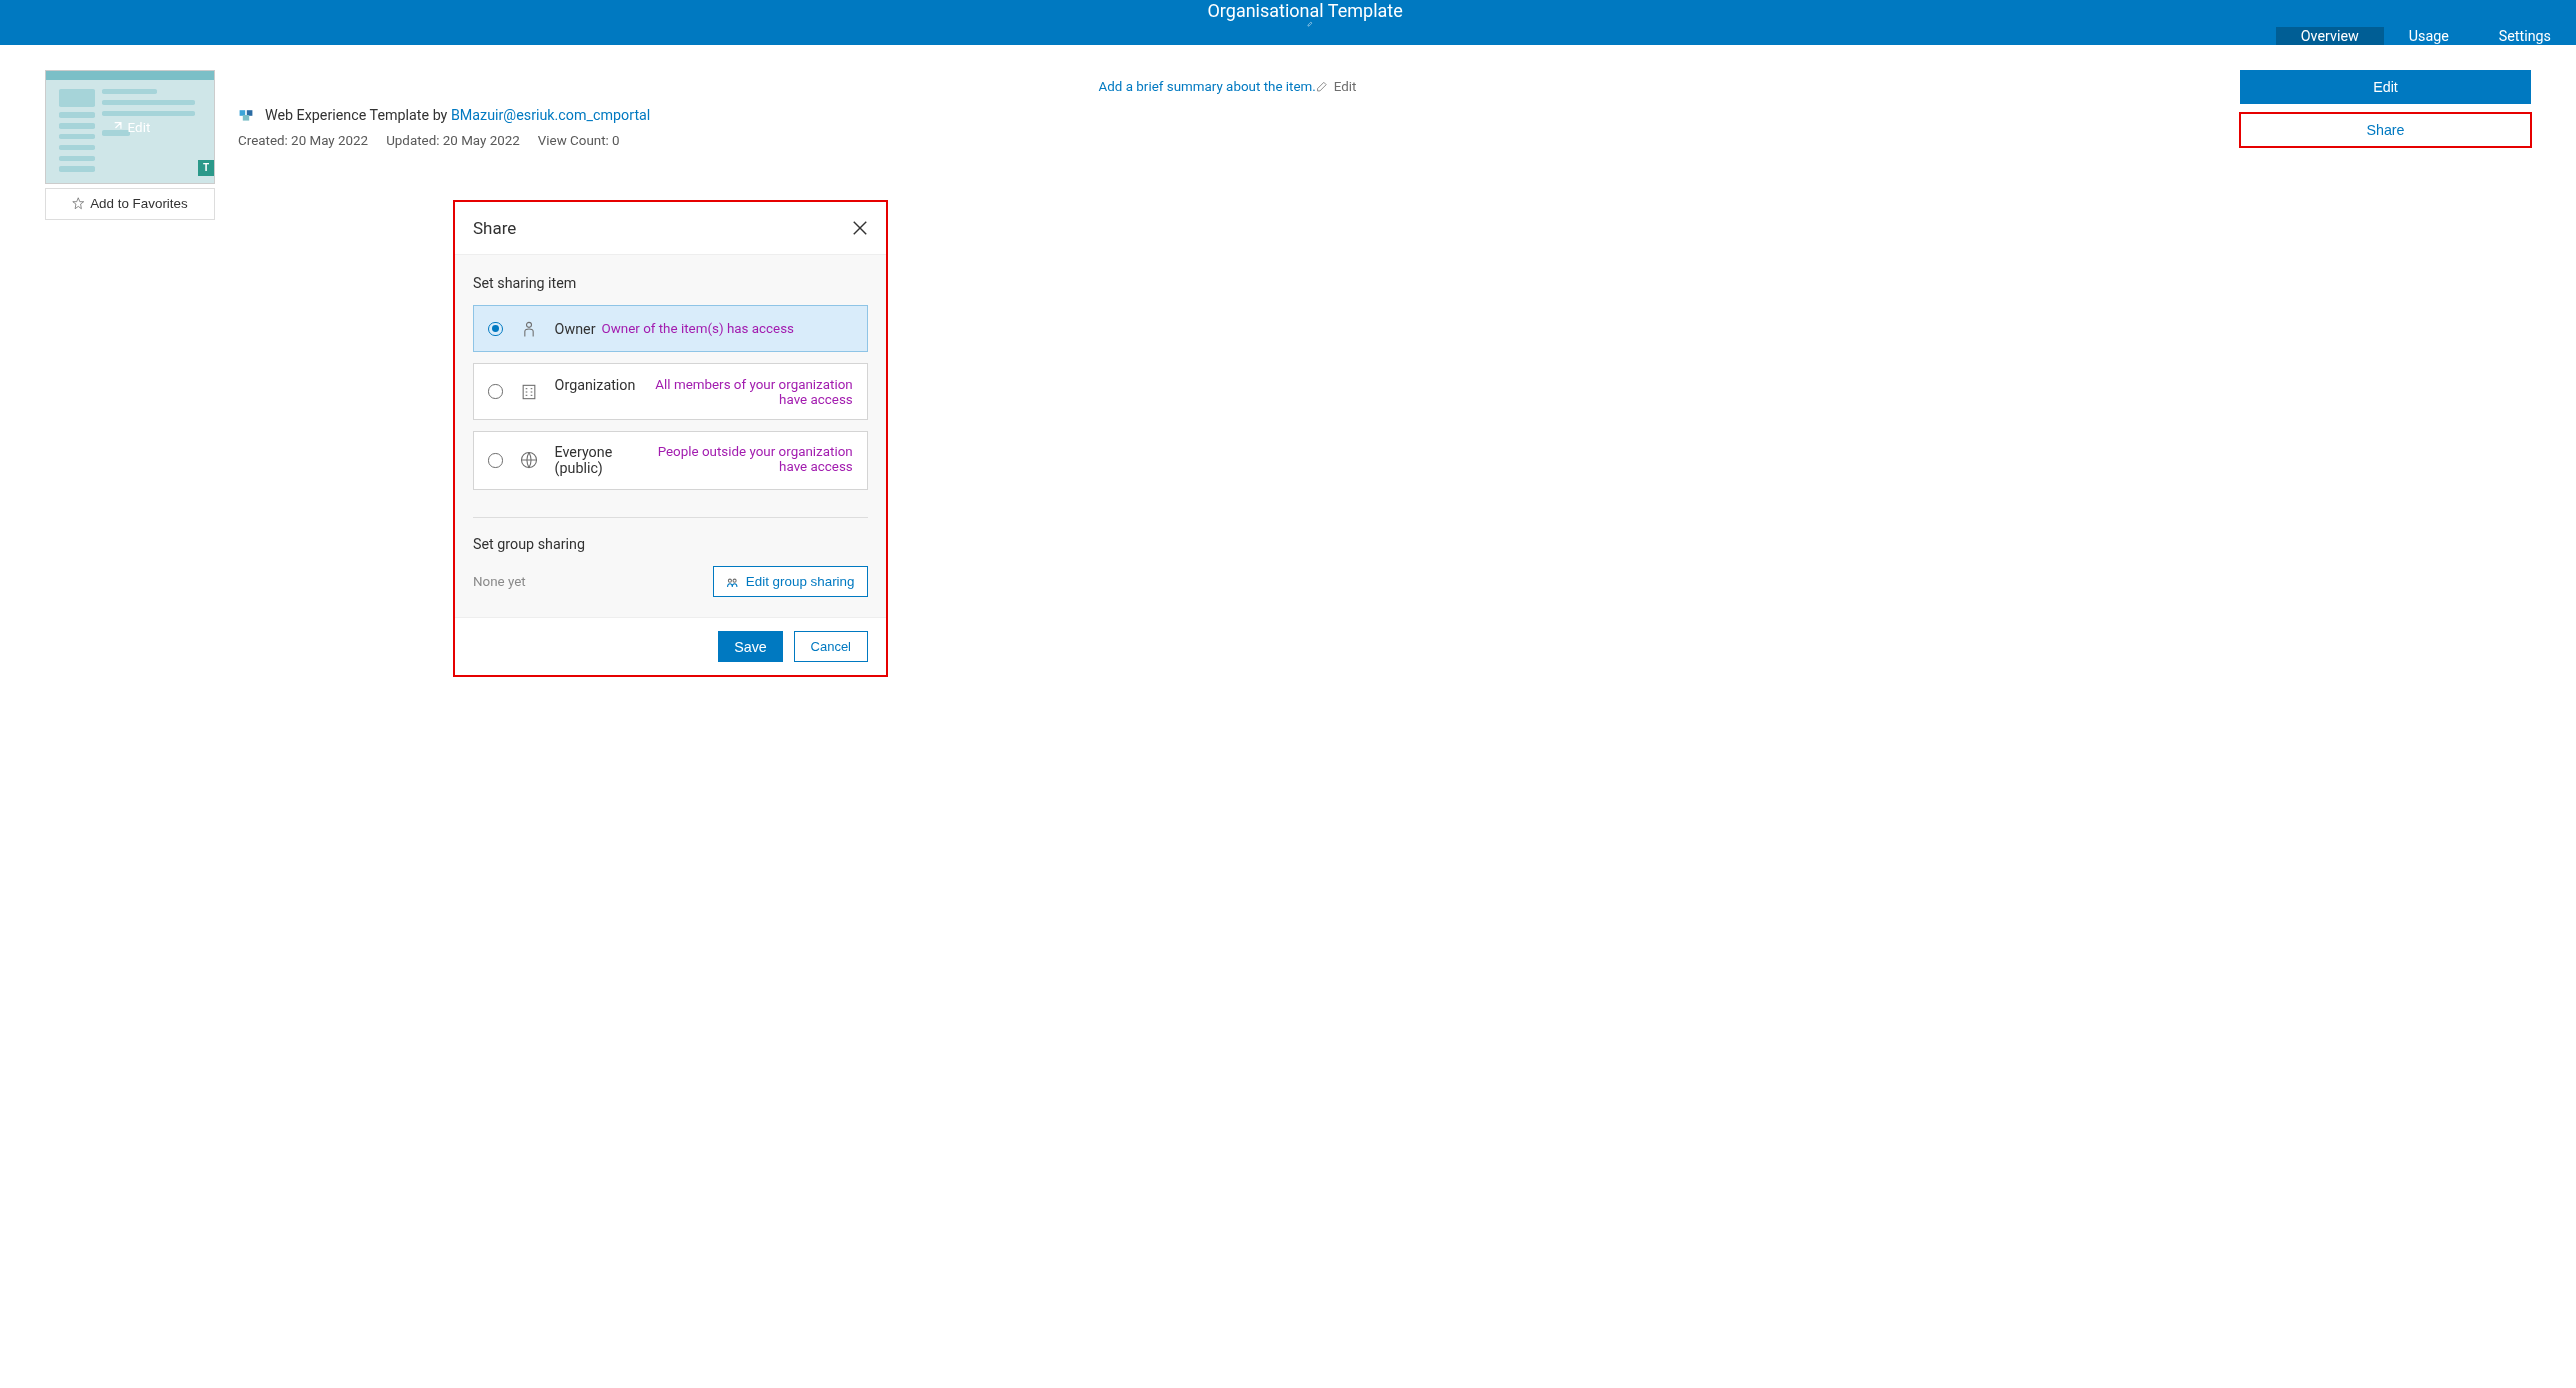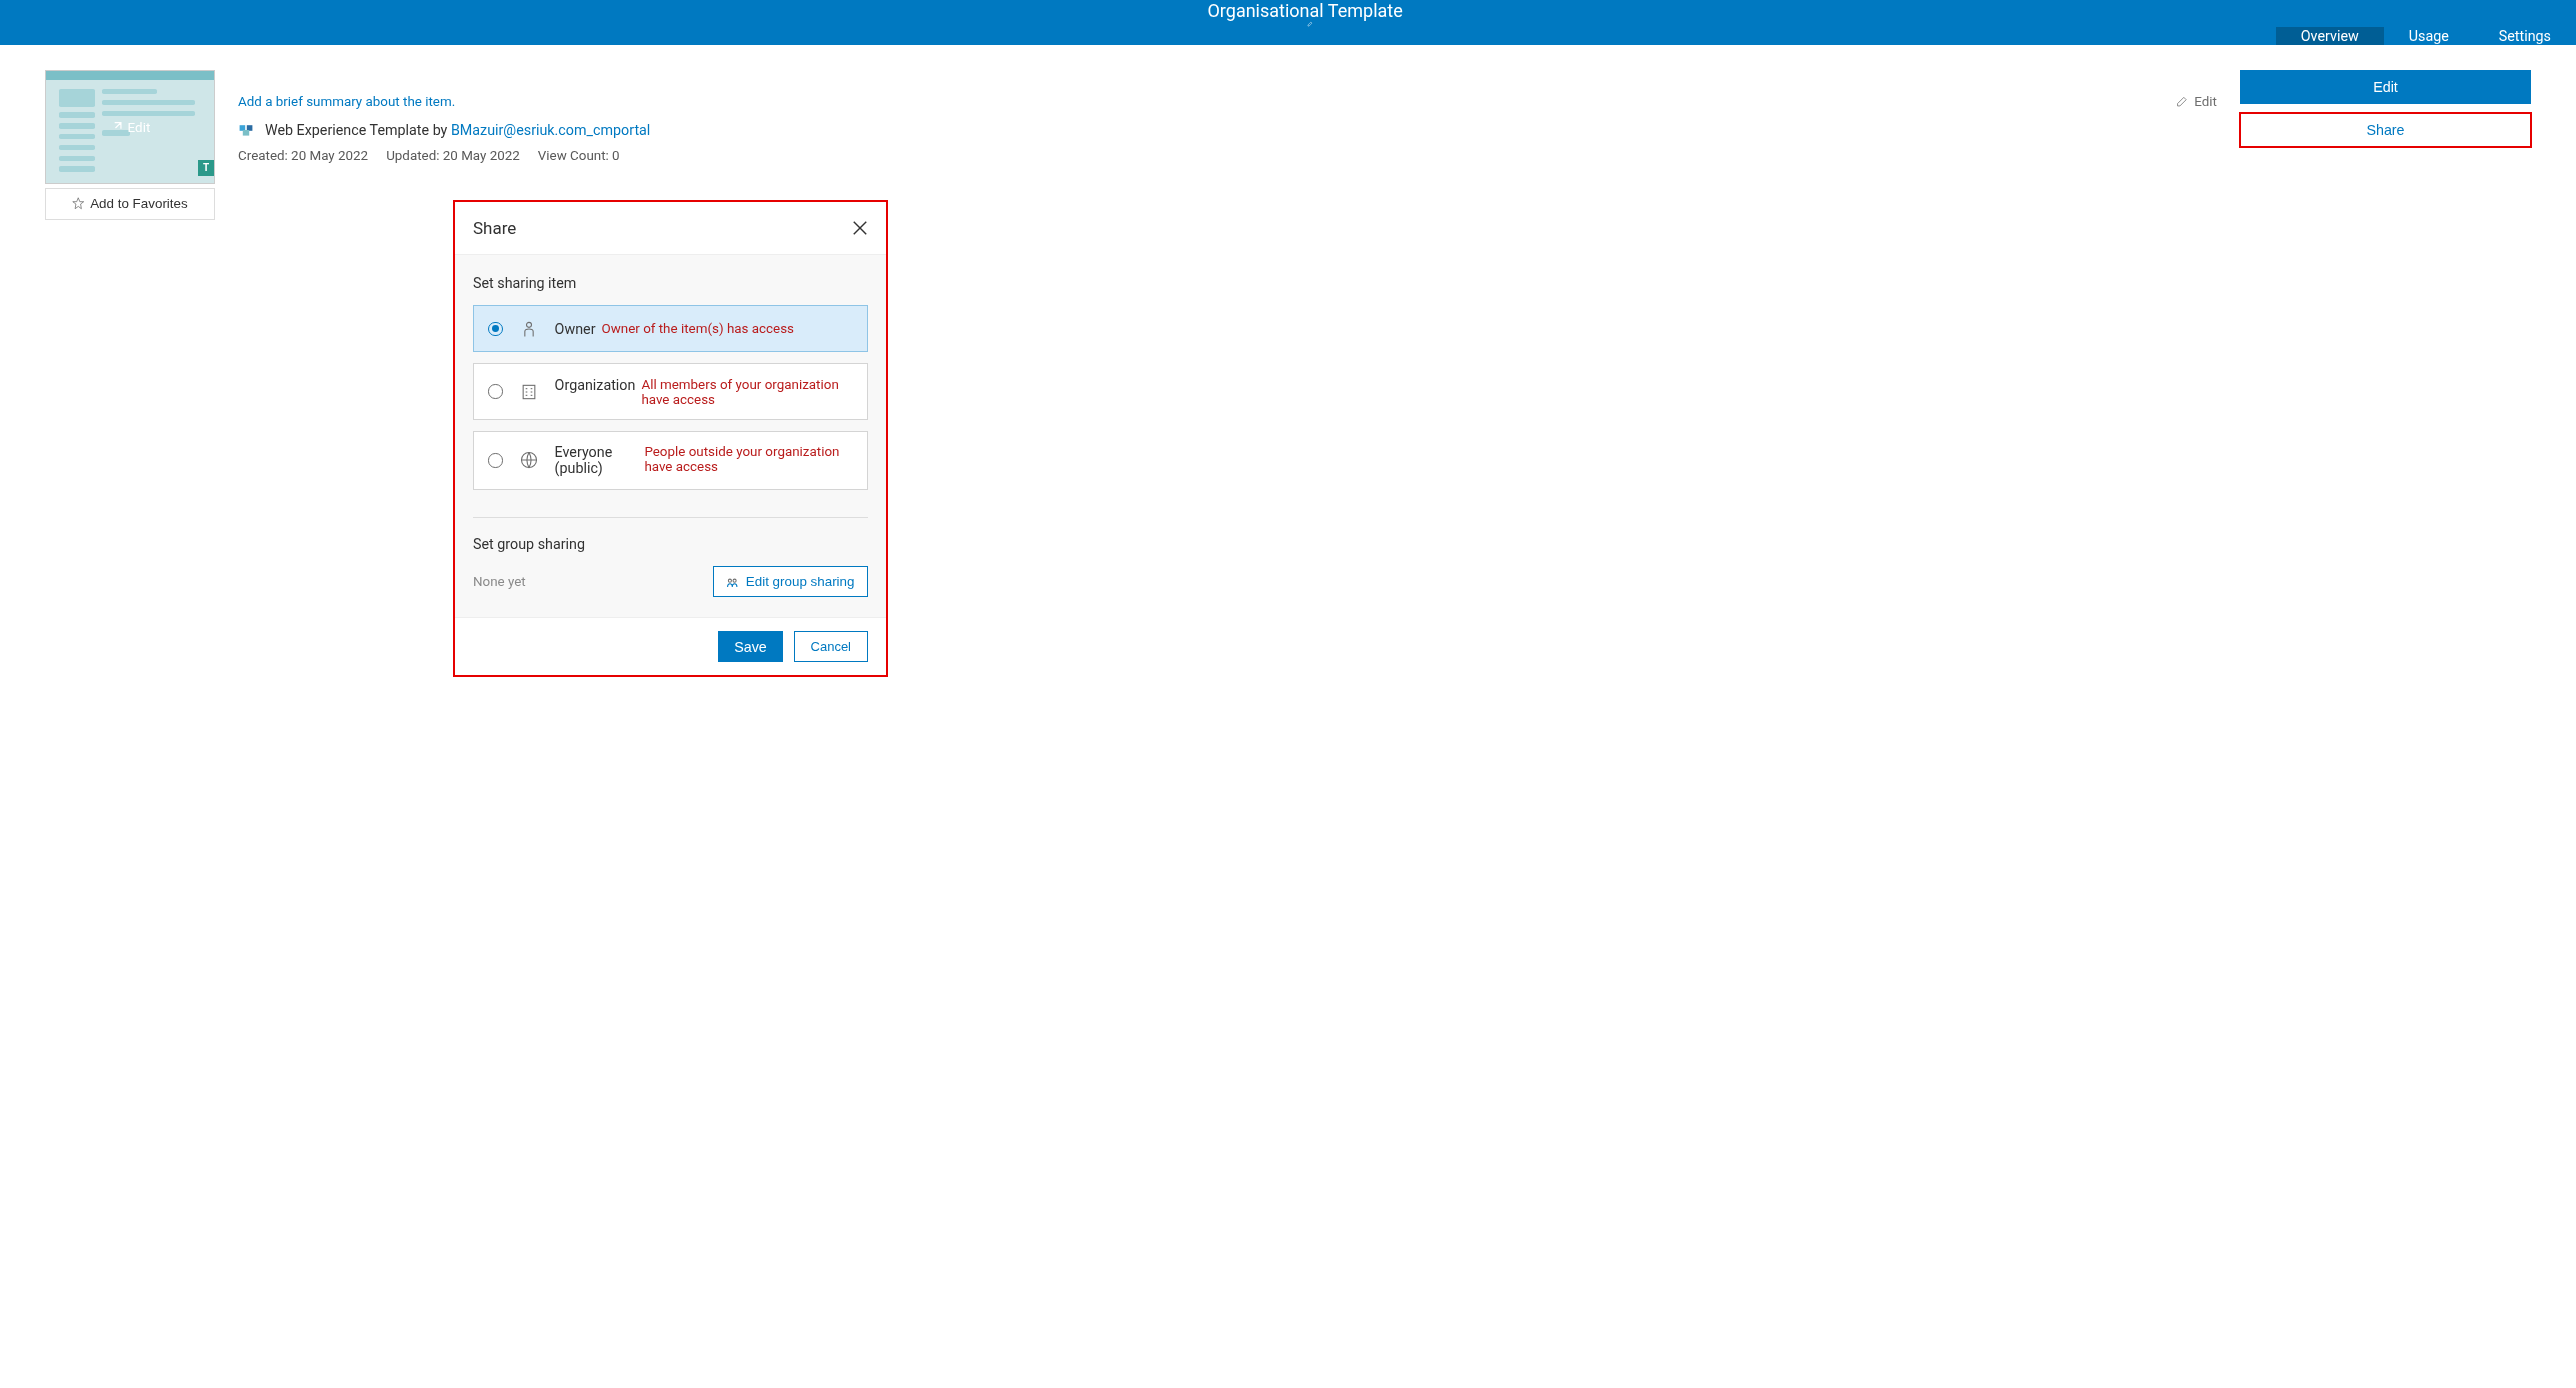--- a/index.html
+++ b/index.html
@@ -94,22 +94,22 @@
     border:0.9px solid #ddd;
     background:#fff;
     display:flex; align-items:center; justify-content:center;
     gap:5.4px;
     font-size:13.4px;
     color:#323232;
     cursor:pointer;
   }
   .col-main { flex:1; }
   .summary-row {
-    display:flex; align-items:center; justify-content:space-between;
-    margin-top:24px;
+    display:flex; align-items:center; justify-content:center;
+    margin-top:9px;
   }
   .summary-link { color:#0079c1; cursor:pointer; }
   .edit-link {
     display:flex; align-items:center; gap:5.4px;
     color:#6e6e6e; cursor:pointer;
   }
   .type-row {
     display:flex; align-items:center; gap:11px;
     margin-top:12.5px;
     font-size:14.3px;
@@ -180,21 +180,21 @@
     position:relative;
   }
   .option.selected .radio { border-color:#0079c1; }
   .option.selected .radio::after {
     content:""; position:absolute; inset:2.7px;
     background:#0079c1; border-radius:50%;
   }
   .opt-icon { width:20px; height:20px; flex:none; }
   .opt-text { display:flex; flex-direction:row; gap:6px; }
   .opt-title { font-size:14.3px; color:#323232; }
-  .opt-desc { font-size:13.4px; color:#b91c1c; }
+  .opt-desc { font-size:13.4px; color:#a21caf;text-align:right; }
   .divider { height:0.9px; background:#ddd; margin:27px 0 18px; }
   .group-row {
     display:flex; align-items:center; justify-content:space-between;
     margin-top:14.3px;
   }
   .none-yet { color:#8a8a8a; }
   .group-btn {
     border:0.9px solid #0079c1;
     background:#fff;
     color:#0079c1;

